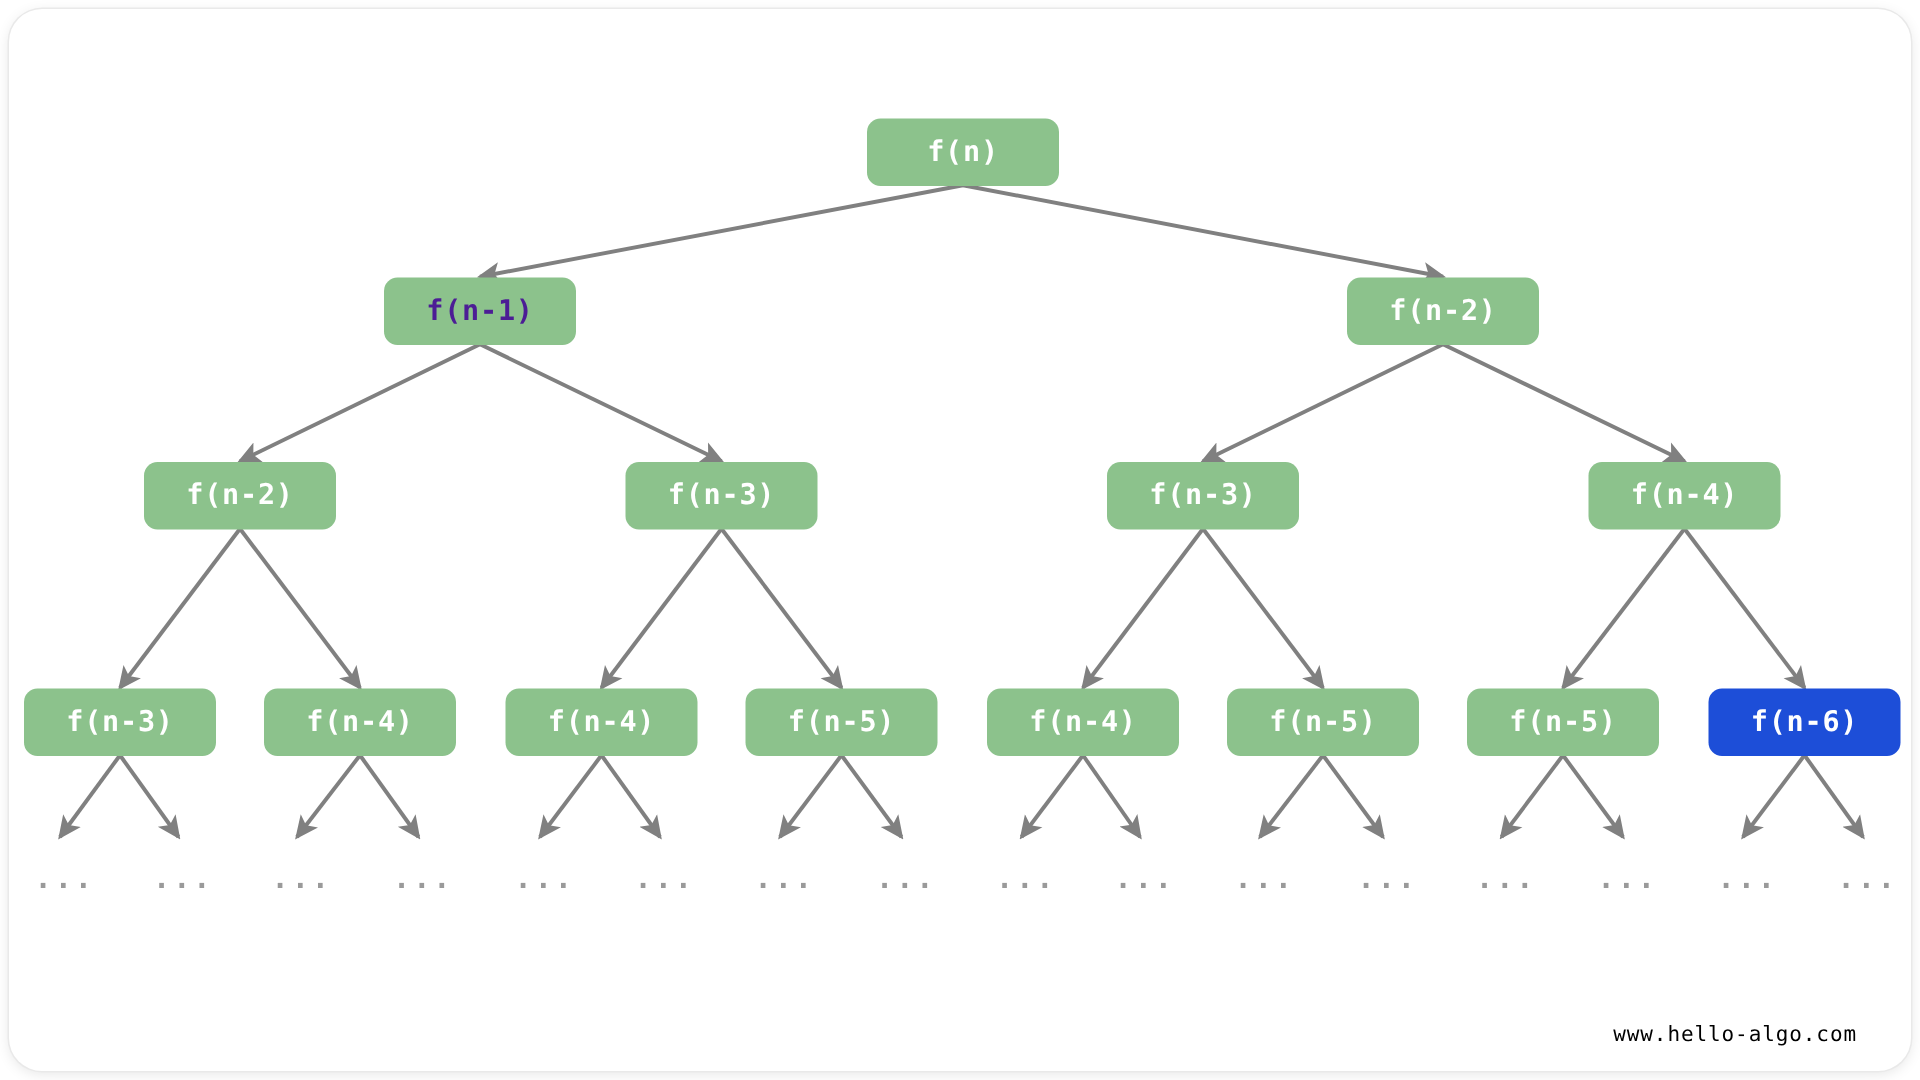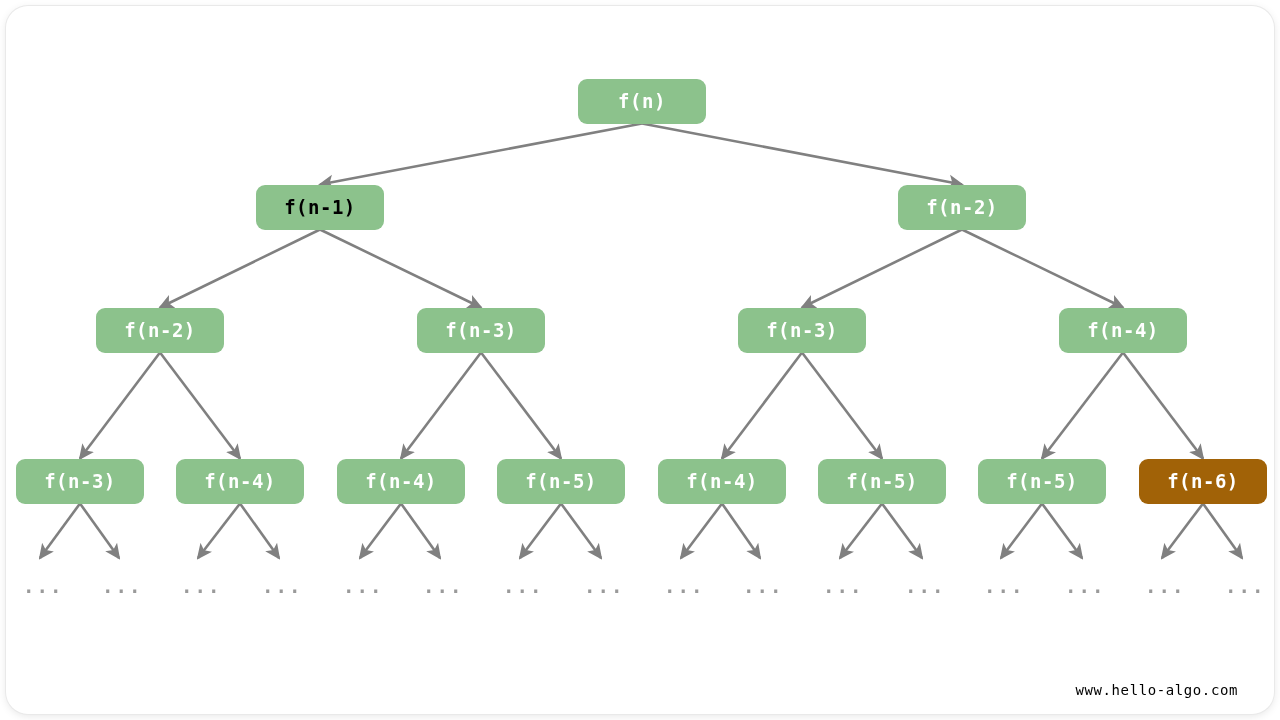--- a/index.html
+++ b/index.html
@@ -118,21 +118,21 @@
         <line x1="1042" y1="503.5" x2="1082" y2="558" stroke="#808080" stroke-width="2.6" marker-end="url(#arrowhead)"></line>
         <line x1="1203" y1="503.5" x2="1162" y2="558" stroke="#808080" stroke-width="2.6" marker-end="url(#arrowhead)"></line>
         <line x1="1203" y1="503.5" x2="1242" y2="558" stroke="#808080" stroke-width="2.6" marker-end="url(#arrowhead)"></line>
       </g>
   </svg>
 
   <div id="nodes-layer">
       <div class="node" style="left: 578px; top: 78.5px; width: 128px; height: 45px; background: rgb(140, 194, 140); color: rgb(255, 255, 255);">
         <span>f(n)</span>
       </div>
-      <div class="node" style="left: 256px; top: 184.5px; width: 128px; height: 45px; background: rgb(140, 194, 140); color: #000000;">
+      <div class="node" style="left: 256px; top: 184.5px; width: 128px; height: 45px; background: rgb(140, 194, 140); color: #4c1d95;">
         <span>f(n-1)</span>
       </div>
       <div class="node" style="left: 898px; top: 184.5px; width: 128px; height: 45px; background: rgb(140, 194, 140); color: rgb(255, 255, 255);">
         <span>f(n-2)</span>
       </div>
       <div class="node" style="left: 96px; top: 307.5px; width: 128px; height: 45px; background: rgb(140, 194, 140); color: rgb(255, 255, 255);">
         <span>f(n-2)</span>
       </div>
       <div class="node" style="left: 417px; top: 307.5px; width: 128px; height: 45px; background: rgb(140, 194, 140); color: rgb(255, 255, 255);">
         <span>f(n-3)</span>
@@ -157,21 +157,21 @@
       </div>
       <div class="node" style="left: 658px; top: 458.5px; width: 128px; height: 45px; background: rgb(140, 194, 140); color: rgb(255, 255, 255);">
         <span>f(n-4)</span>
       </div>
       <div class="node" style="left: 818px; top: 458.5px; width: 128px; height: 45px; background: rgb(140, 194, 140); color: rgb(255, 255, 255);">
         <span>f(n-5)</span>
       </div>
       <div class="node" style="left: 978px; top: 458.5px; width: 128px; height: 45px; background: rgb(140, 194, 140); color: rgb(255, 255, 255);">
         <span>f(n-5)</span>
       </div>
-      <div class="node" style="left: 1139px; top: 458.5px; width: 128px; height: 45px; background: #a16207; color: rgb(255, 255, 255);">
+      <div class="node" style="left: 1139px; top: 458.5px; width: 128px; height: 45px; background: #1d4ed8; color: rgb(255, 255, 255);">
         <span>f(n-6)</span>
       </div>
     </div>
   <div id="ellipsis-layer">
       <div class="ellipsis" style="left: 23px; top: 577px; color: rgb(154, 154, 154);">...</div>
       <div class="ellipsis" style="left: 102px; top: 577px; color: rgb(154, 154, 154);">...</div>
       <div class="ellipsis" style="left: 181px; top: 577px; color: rgb(154, 154, 154);">...</div>
       <div class="ellipsis" style="left: 262px; top: 577px; color: rgb(154, 154, 154);">...</div>
       <div class="ellipsis" style="left: 343px; top: 577px; color: rgb(154, 154, 154);">...</div>
       <div class="ellipsis" style="left: 423px; top: 577px; color: rgb(154, 154, 154);">...</div>

